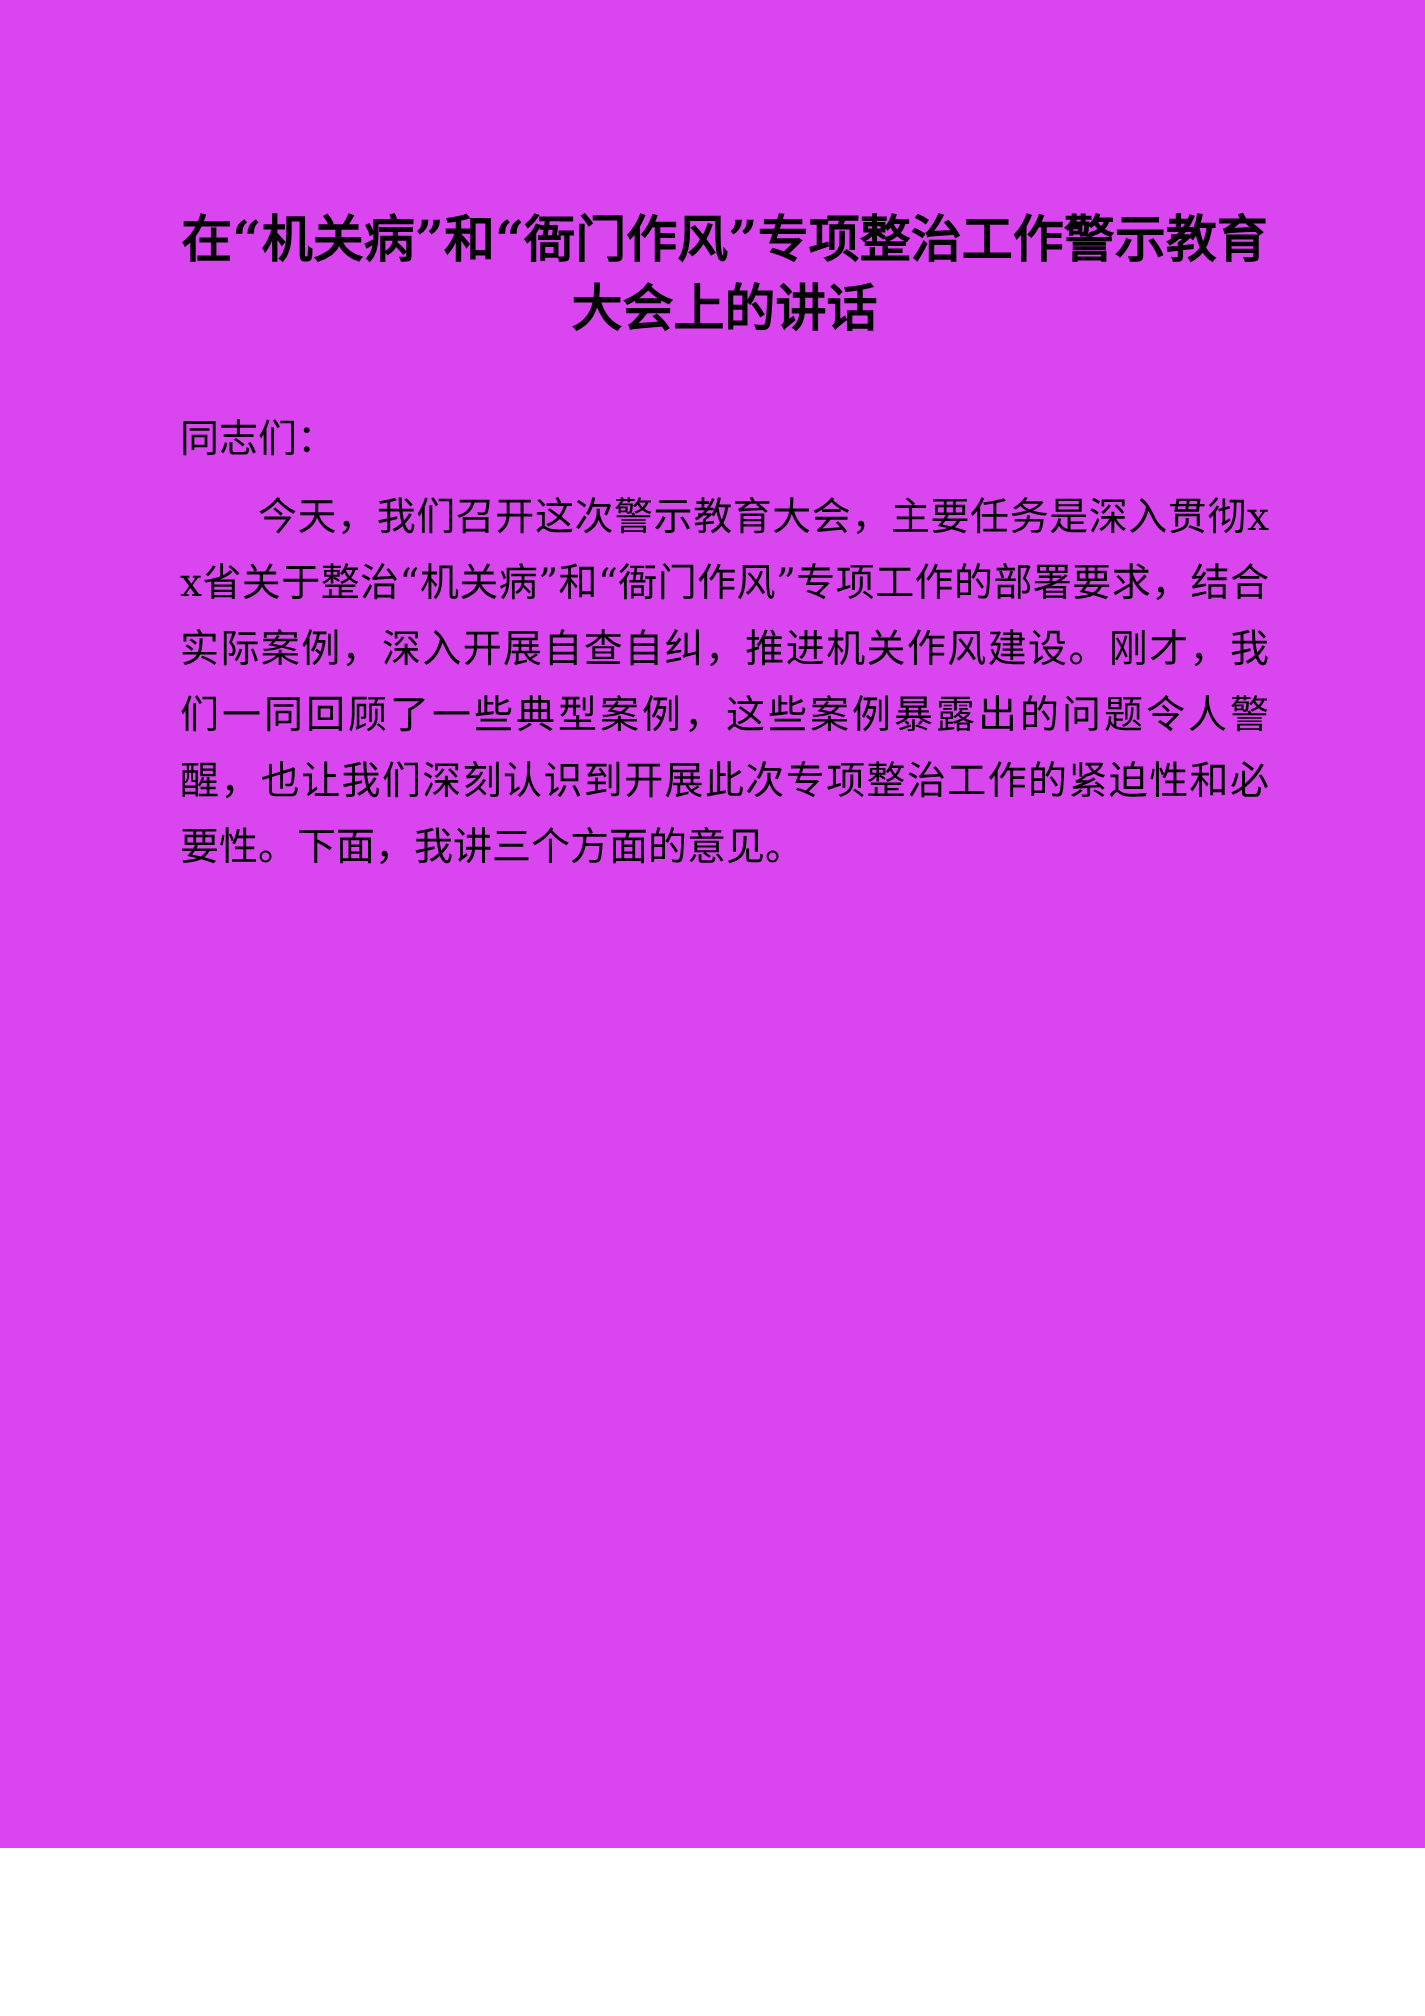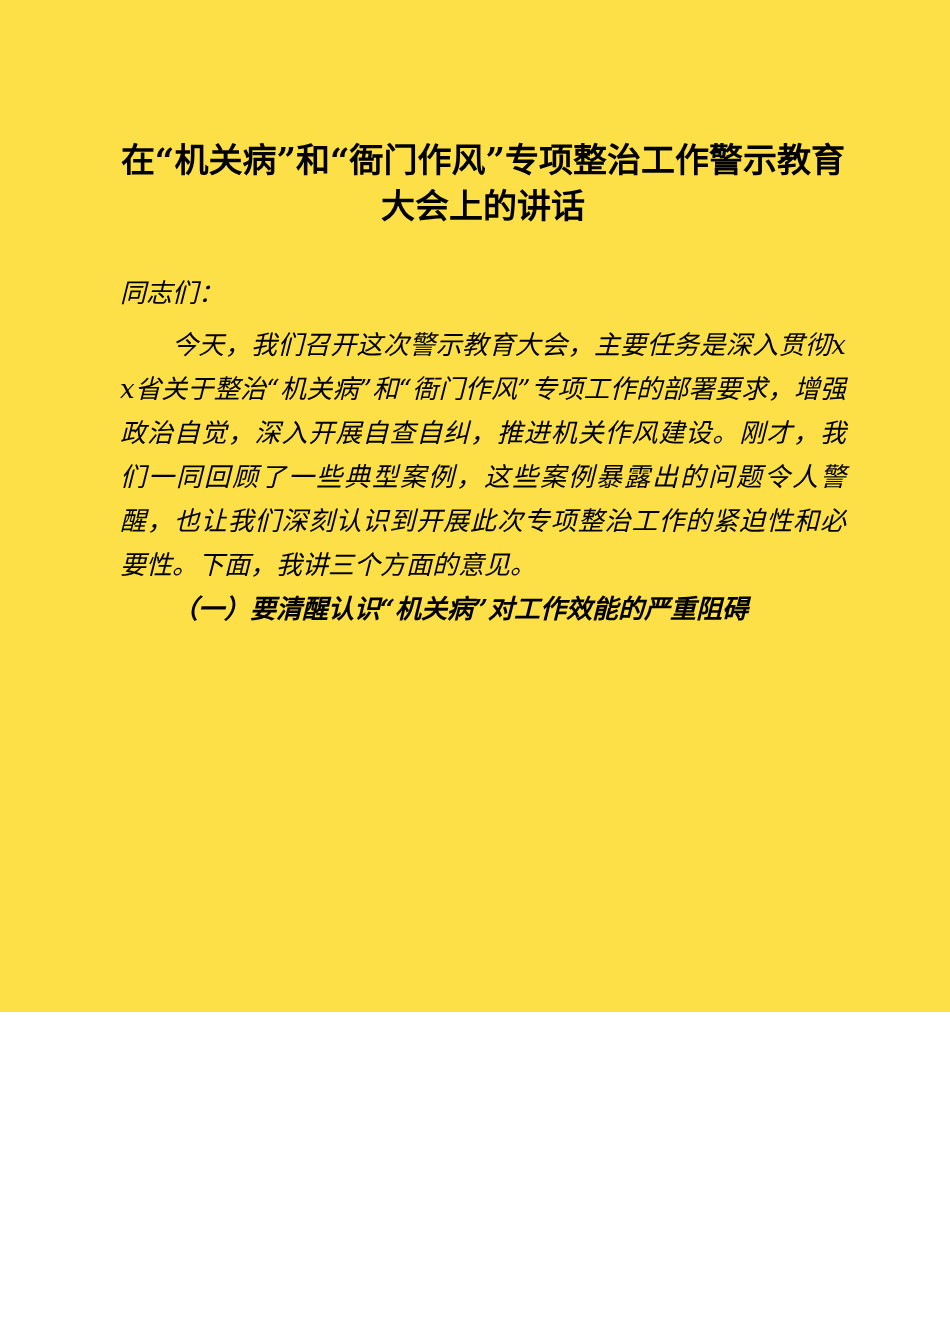--- a/index.html
+++ b/index.html
@@ -10,41 +10,40 @@
   body {
     width: 950px;
     height: 1344px;
     overflow: hidden;
     font-family: "DejaVu Serif", "Liberation Serif", serif;
     color: #000000;
   }
   .page {
     box-sizing: border-box;
     width: 950px;
-    height: 1012px;
+    height: 1232px;
     padding: 137px 104px 0 120px;
-    background: #fde047;
+    background: #d946ef;
   }
   .doc-title {
     margin: 0 0 42px 0;
     font-size: 34px;
     line-height: 46px;
     font-weight: 700;
     text-align: center;
     font-family: "DejaVu Serif", "Liberation Serif", serif;
   }
   .para {
     margin: 0;
     font-size: 26px;
     line-height: 44px;
     text-align: justify;
     text-indent: 2em;
     font-weight: 400;
     word-break: break-all;
-    font-style: italic;
   }
   .salutation {
     text-indent: 0;
     margin-bottom: 8px;
   }
   .heading-1 {
     font-family: "DejaVu Sans", "Liberation Sans", sans-serif;
     font-weight: 700;
     margin-top: 4px;
   }
@@ -54,19 +53,18 @@
   }
 </style>
 </head>
 <body>
 
 <div class="page">
   <h1 class="doc-title">在“机关病”和“衙门作风”专项整治工作警示教育大会上的讲话</h1>
 
   <p class="para salutation">同志们：</p>
 
-  <p class="para">今天，我们召开这次警示教育大会，主要任务是深入贯彻xx省关于整治“机关病”和“衙门作风”专项工作的部署要求，增强政治自觉，深入开展自查自纠，推进机关作风建设。刚才，我们一同回顾了一些典型案例，这些案例暴露出的问题令人警醒，也让我们深刻认识到开展此次专项整治工作的紧迫性和必要性。下面，我讲三个方面的意见。</p>
+  <p class="para">今天，我们召开这次警示教育大会，主要任务是深入贯彻xx省关于整治“机关病”和“衙门作风”专项工作的部署要求，结合实际案例，深入开展自查自纠，推进机关作风建设。刚才，我们一同回顾了一些典型案例，这些案例暴露出的问题令人警醒，也让我们深刻认识到开展此次专项整治工作的紧迫性和必要性。下面，我讲三个方面的意见。</p>
 
 
 
-  <h3 class="para heading-2">（一）要清醒认识“机关病”对工作效能的严重阻碍</h3>
 
 </div>
 
 </body></html>

